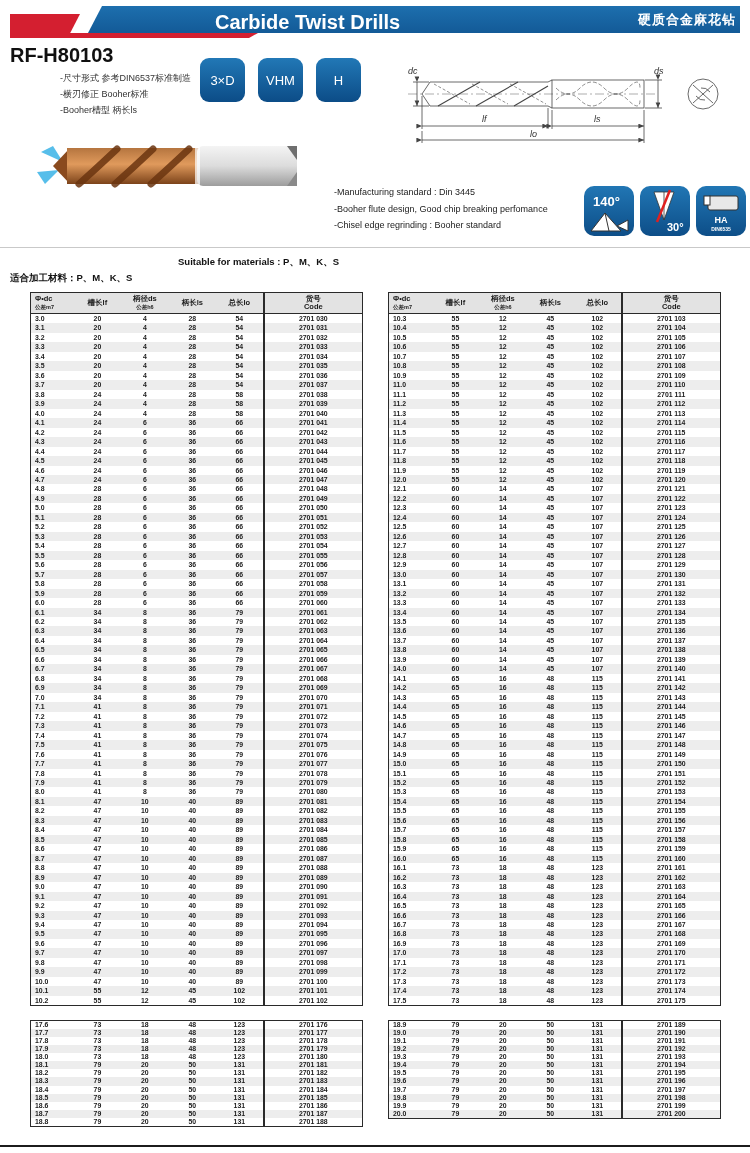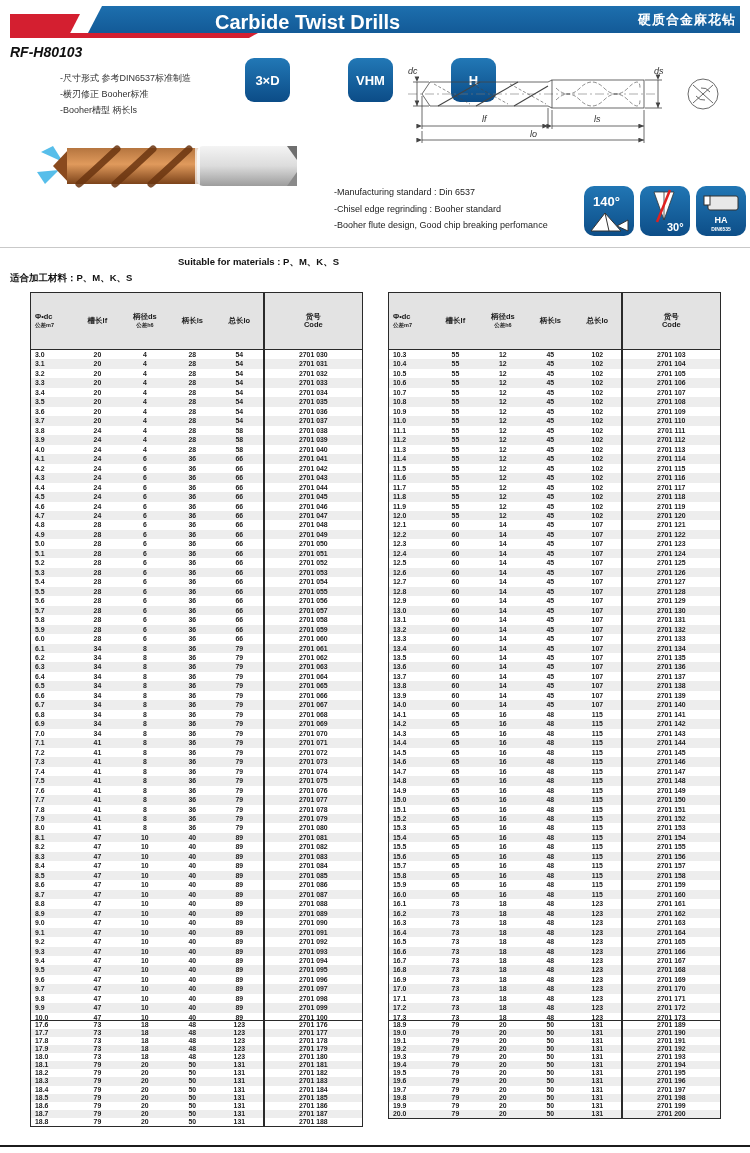--- a/index.html
+++ b/index.html
@@ -11,43 +11,43 @@
     background:linear-gradient(180deg,#1d6fae,#135a97);
     clip-path:polygon(14px 0,100% 0,100% 100%,0 100%);}
   .red-flag{position:absolute;left:10px;top:14px;width:70px;height:19px;background:#d41f30;
     clip-path:polygon(0 0,100% 0,86% 100%,0 100%);}
   .red-underline{position:absolute;left:10px;top:33px;width:248px;height:5px;background:#d41f30;
     clip-path:polygon(0 0,100% 0,calc(100% - 9px) 100%,0 100%);}
   .title-en{position:absolute;left:175px;top:11px;color:#fff;font-size:20px;font-weight:bold;margin-left:40px;}
   .title-zh{position:absolute;right:14px;top:11px;color:#fff;font-size:13px;font-weight:bold;letter-spacing:1px;}
 
   
-  .model{position:absolute;left:10px;top:44px;font-size:14px;font-weight:bold;color:#101010;font-style:italic;}
+  .model{position:absolute;left:10px;top:44px;font-size:20px;font-weight:bold;color:#101010;}
   .features-zh{position:absolute;left:12px;top:70px;font-size:9px;color:#333;line-height:16px;margin-left:48px;}
   .badges{position:absolute;left:200px;top:58px;display:flex;gap:13px;}
-  .badge{width:45px;height:44px;border-radius:9px;color:#fff;font-weight:bold;font-size:13px;
+  .badge{width:45px;height:44px;border-radius:9px;color:#fff;font-weight:normal;font-size:13px;
     display:flex;align-items:center;justify-content:center;
-    background:linear-gradient(180deg,#2278b6,#0c4c87);margin-left:45px;}
+    background:linear-gradient(180deg,#2278b6,#0c4c87);}
   .diagram{position:absolute;left:400px;top:44px;text-decoration:underline;}
   .drill-photo{position:absolute;left:35px;top:138px;}
   .features-en{position:absolute;left:334px;top:184px;font-size:9px;color:#222;line-height:16.5px;}
   .icon-row{position:absolute;left:584px;top:186px;display:flex;gap:6px;}
   .spec-icon{width:50px;height:50px;border-radius:10px;background:linear-gradient(180deg,#2176b4,#0d4e88);}
 
   .divider{position:absolute;left:0;top:247px;width:750px;height:1px;background:#c9c9c9;}
   .materials-zh{position:absolute;left:10px;top:272px;font-size:9.5px;font-weight:bold;color:#111;}
   .materials-en{position:absolute;left:178px;top:256px;font-size:9.5px;font-weight:bold;color:#111;}
 
   
   .tbl{position:absolute;border-collapse:collapse;table-layout:fixed;width:333px;background:#fff;
        border:1.5px solid #2a2a2a;}
   .tbl th,.tbl td{margin:0;padding:0;font-weight:bold;color:#1a1a1a;text-align:center;
        white-space:nowrap;overflow:hidden;}
   .tbl thead th{background:#e3e3e3;border-bottom:1.5px solid #2a2a2a;font-size:7.5px;
-       padding:20px 0;line-height:8px;vertical-align:middle;}
+       padding:2px 0;line-height:8px;vertical-align:middle;}
   .tbl thead .sub{font-size:5.5px;font-weight:bold;}
   .tbl th.c1,.tbl td:first-child{text-align:left;padding-left:4px;}
   .tbl th:last-child,.tbl td:last-child{border-left:2px solid #2a2a2a;}
   .tbl tr.alt{background:#ededed;}
   .tbl col.cn{width:14.3%;} .tbl col.c1{width:13.0%;} .tbl col.code{width:29.8%;}
   .main-tbl td{font-size:6.9px;height:9.47px;line-height:9.47px;}
   .bot-tbl td{font-size:6.9px;height:8.07px;line-height:8.07px;}
 
   .tbl-main-left{left:30px;top:292px;}
   .tbl-main-right{left:388px;top:292px;}
@@ -173,23 +173,23 @@
       </g>
 
       <rect x="162" y="8" width="100" height="40" rx="6" fill="url(#steel)"></rect>
       <polygon points="262,8 252,8 262,22" fill="#6f6f6f"></polygon>
       <polygon points="262,48 252,48 262,34" fill="#8a8a8a"></polygon>
       <rect x="160" y="8" width="5" height="40" fill="#ffffff" opacity="0.7"></rect>
     </svg>
   </div>
 
   <div class="features-en">
-    <div>-Manufacturing standard : Din 6537</div>
+    <div>-Manufacturing standard : Din 3445</div>
+    <div>-Booher flute design, Good chip breaking perfomance</div>
     <div>-Chisel edge regrinding : Booher standard</div>
-    <div>-Booher flute design, Good chip breaking perfomance</div>
   </div>
 
   <div class="icon-row">
     <div class="spec-icon">
       <svg width="50" height="50" viewBox="0 0 50 50">
         <text x="9" y="20" fill="#fff" font-size="13" font-weight="bold">140°</text>
         <path d="M7 45 L21 27 L37 45 Z" fill="#fff" stroke="#333" stroke-width="1"></path>
         <path d="M21 27 L25 45" stroke="#333" stroke-width="1" fill="none"></path>
         <path d="M33 40 L44 34 L44 45 Z" fill="#fff" stroke="#333" stroke-width="1"></path>
       </svg>

